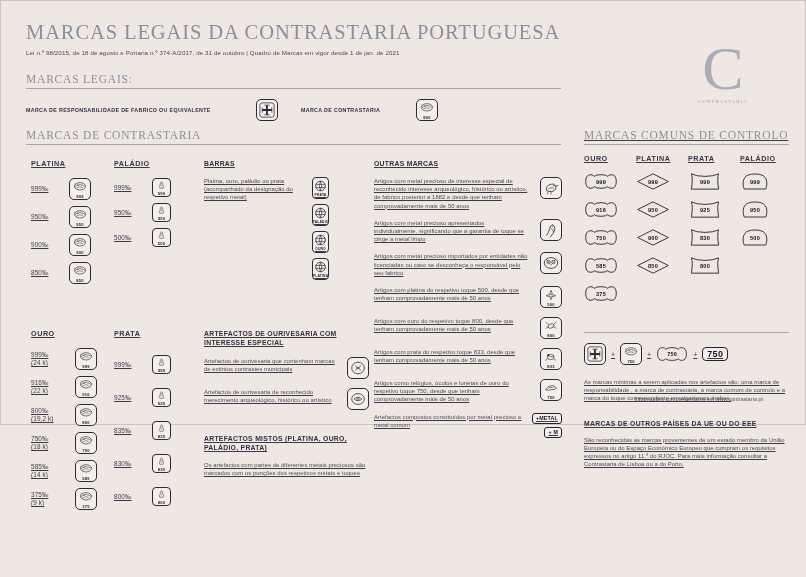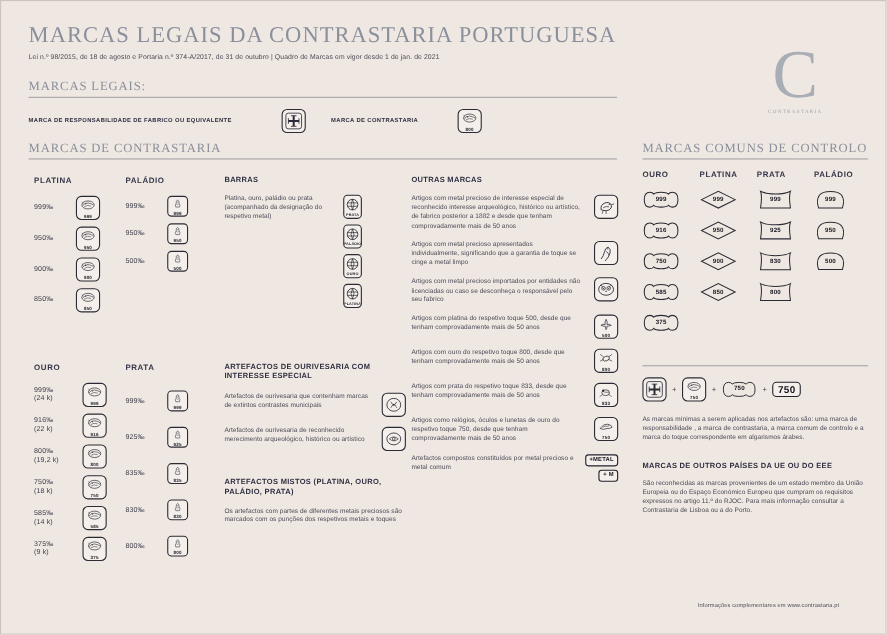--- a/index.html
+++ b/index.html
@@ -5,21 +5,21 @@
   html,body{margin:0;padding:0;}
   body{
     width:806px;height:577px;
     background:#efe7e1;
     font-family:"Liberation Sans", sans-serif;
     color:#3b3b46;
     overflow:hidden;
   }
   .page{
     position:relative;
-    width:806px;height:577px;
+    width:806px;height:425px;
     box-sizing:border-box;
     border:1px solid #cfc4bc;
     background:#efe7e1;
   }
   .inner{
     position:absolute;
     left:25px;top:20px;right:20px;bottom:12px;
   }
 
   
@@ -122,21 +122,21 @@
     position:absolute;left:0;right:0;top:50%;
     transform:translateY(-52%);
     text-align:center;
     font-size:5.6px;font-weight:bold;color:#15151d;letter-spacing:.2px;
   }
 
   
   .row{display:flex;align-items:center;}
   .legal-item{display:flex;align-items:center;gap:6px;}
   .legal-lbl{font-size:5.3px;font-weight:bold;letter-spacing:.35px;color:#2f2f42;}
-  .colblock{position:absolute;}
+  .colblock{position:absolute;text-decoration:underline;}
 
   .mark-line{display:flex;align-items:center;margin-bottom:6px;}
   .mark-line .lab{width:38px;}
   .mark-line.w .lab{width:44px;}
 
   .txt-mark{display:flex;align-items:flex-start;margin-bottom:9px;}
   .txt-mark .t{flex:1;padding-right:8px;}
   .txt-mark .m{width:26px;display:flex;justify-content:flex-end;}
 
   .footer{

